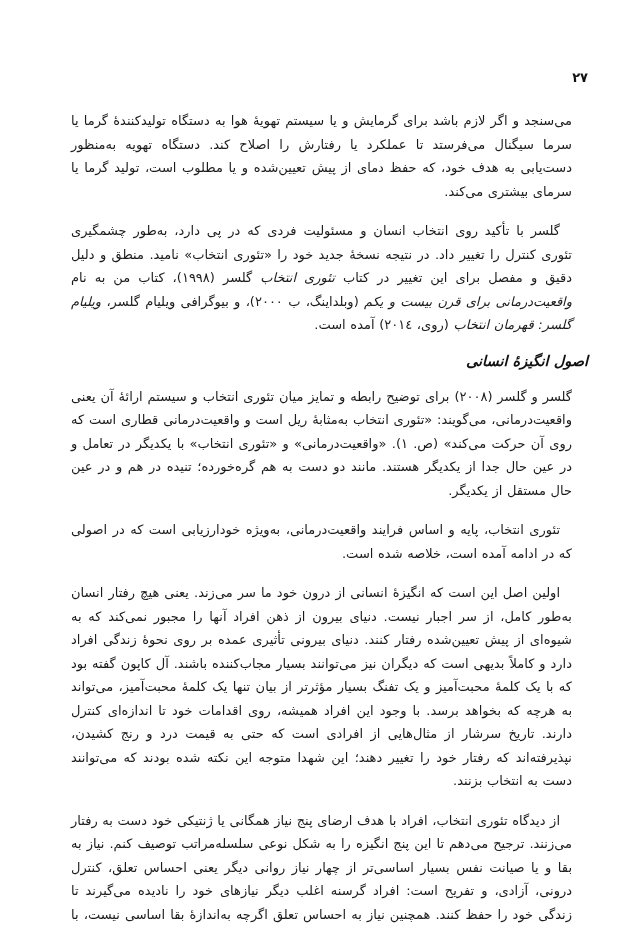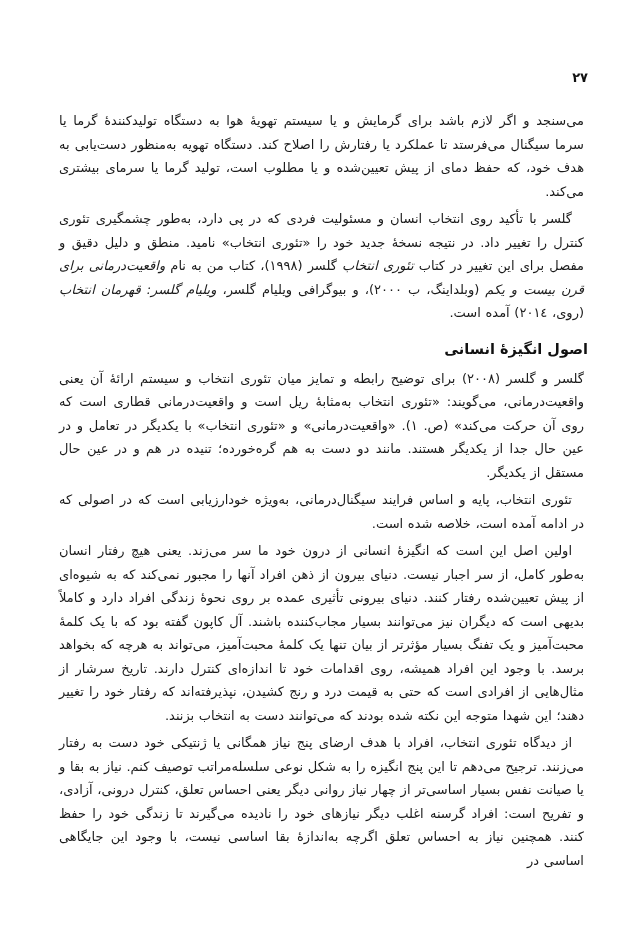--- a/index.html
+++ b/index.html
@@ -40,33 +40,34 @@
     font-size: 13px;
     font-weight: bold;
     color: #111111;
     margin-left: 22px;
   }
   .body-text {
     direction: rtl;
     text-align: justify;
   }
   .body-text p.para {
-    margin: 4px;
+    margin: 16px;
     font-size: 13px;
     line-height: 23.5px;
     text-align: justify;
     text-justify: inter-word;
     word-spacing: 0.5px;
   }
   .body-text p.para.indent {
     text-indent: 12px;
   }
   .section-heading {
     font-size: 14.5px;
     font-weight: bold;
+    font-style: italic;
     margin: 16px 0 10px 0;
     color: #111111;
   }
   .italic {
     font-style: italic;
   }
 </style>
 </head>
 <body>
 
@@ -74,18 +75,18 @@
 
   <div class="pagehead">
     <span class="page-num">۲۷</span>
   </div>
 
   <div class="body-text">
       <p class="para"><span>می‌سنجد و اگر لازم باشد برای گرمایش و یا سیستم تهویهٔ هوا به دستگاه تولیدکنندهٔ گرما یا سرما سیگنال می‌فرستد تا عملکرد یا رفتارش را اصلاح کند. دستگاه تهویه به‌منظور دست‌یابی به هدف خود، که حفظ دمای از پیش تعیین‌شده و یا مطلوب است، تولید گرما یا سرمای بیشتری می‌کند.</span></p>
       <p class="para indent"><span>گلسر با تأکید روی انتخاب انسان و مسئولیت فردی که در پی دارد، به‌طور چشمگیری تئوری کنترل را تغییر داد. در نتیجه نسخهٔ جدید خود را «تئوری انتخاب» نامید. منطق و دلیل دقیق و مفصل برای این تغییر در کتاب </span><span class="italic">تئوری انتخاب</span><span> گلسر (۱۹۹۸)، کتاب من به نام </span><span class="italic">واقعیت‌درمانی برای قرن بیست و یکم</span><span> (وبلداینگ، ب ۲۰۰۰)، و بیوگرافی ویلیام گلسر، </span><span class="italic">ویلیام گلسر: قهرمان انتخاب</span><span> (روی، ۲۰۱٤) آمده است.</span></p>
       <h2 class="section-heading">اصول انگیزهٔ انسانی</h2>
       <p class="para"><span>گلسر و گلسر (۲۰۰۸) برای توضیح رابطه و تمایز میان تئوری انتخاب و سیستم ارائهٔ آن یعنی واقعیت‌درمانی، می‌گویند: «تئوری انتخاب به‌مثابهٔ ریل است و واقعیت‌درمانی قطاری است که روی آن حرکت می‌کند» (ص. ۱). «واقعیت‌درمانی» و «تئوری انتخاب» با یکدیگر در تعامل و در عین حال جدا از یکدیگر هستند. مانند دو دست به هم گره‌خورده؛ تنیده در هم و در عین حال مستقل از یکدیگر.</span></p>
-      <p class="para indent"><span>تئوری انتخاب، پایه و اساس فرایند سیگنال‌درمانی، به‌ویژه خودارزیابی است که در اصولی که در ادامه آمده است، خلاصه شده است.</span></p>
+      <p class="para indent"><span>تئوری انتخاب، پایه و اساس فرایند واقعیت‌درمانی، به‌ویژه خودارزیابی است که در اصولی که در ادامه آمده است، خلاصه شده است.</span></p>
       <p class="para indent"><span>اولین اصل این است که انگیزهٔ انسانی از درون خود ما سر می‌زند. یعنی هیچ رفتار انسان به‌طور کامل، از سر اجبار نیست. دنیای بیرون از ذهن افراد آنها را مجبور نمی‌کند که به شیوه‌ای از پیش تعیین‌شده رفتار کنند. دنیای بیرونی تأثیری عمده بر روی نحوهٔ زندگی افراد دارد و کاملاً بدیهی است که دیگران نیز می‌توانند بسیار مجاب‌کننده باشند. آل کاپون گفته بود که با یک کلمهٔ محبت‌آمیز و یک تفنگ بسیار مؤثرتر از بیان تنها یک کلمهٔ محبت‌آمیز، می‌تواند به هرچه که بخواهد برسد. با وجود این افراد همیشه، روی اقدامات خود تا اندازه‌ای کنترل دارند. تاریخ سرشار از مثال‌هایی از افرادی است که حتی به قیمت درد و رنج کشیدن، نپذیرفته‌اند که رفتار خود را تغییر دهند؛ این شهدا متوجه این نکته شده بودند که می‌توانند دست به انتخاب بزنند.</span></p>
       <p class="para indent"><span>از دیدگاه تئوری انتخاب، افراد با هدف ارضای پنج نیاز همگانی یا ژنتیکی خود دست به رفتار می‌زنند. ترجیح می‌دهم تا این پنج انگیزه را به شکل نوعی سلسله‌مراتب توصیف کنم. نیاز به بقا و یا صیانت نفس بسیار اساسی‌تر از چهار نیاز روانی دیگر یعنی احساس تعلق، کنترل درونی، آزادی، و تفریح است: افراد گرسنه اغلب دیگر نیازهای خود را نادیده می‌گیرند تا زندگی خود را حفظ کنند. همچنین نیاز به احساس تعلق اگرچه به‌اندازهٔ بقا اساسی نیست، با وجود این جایگاهی اساسی در</span></p>
     </div>
 
 </div>
 
 </body></html>

